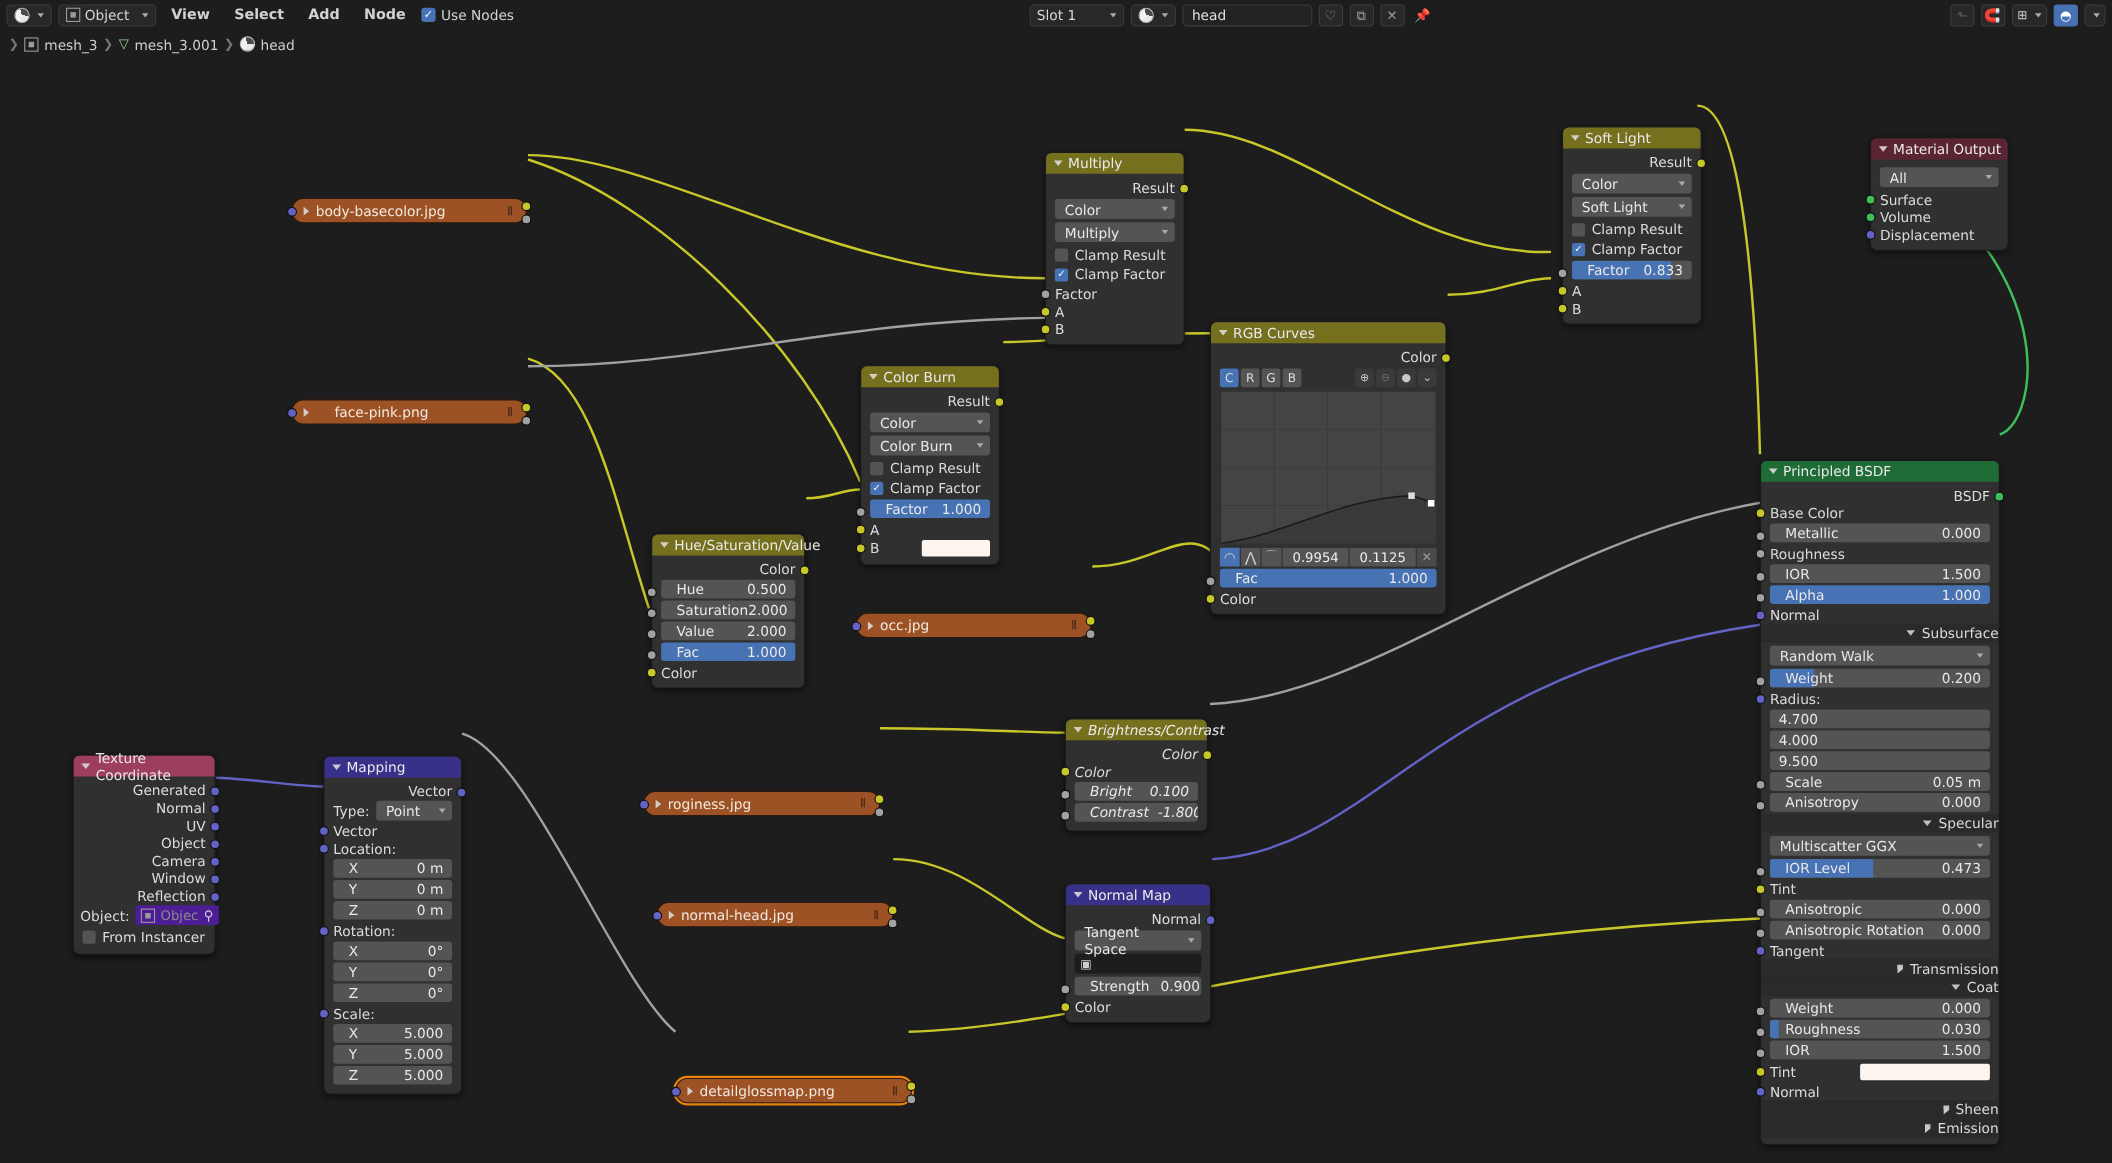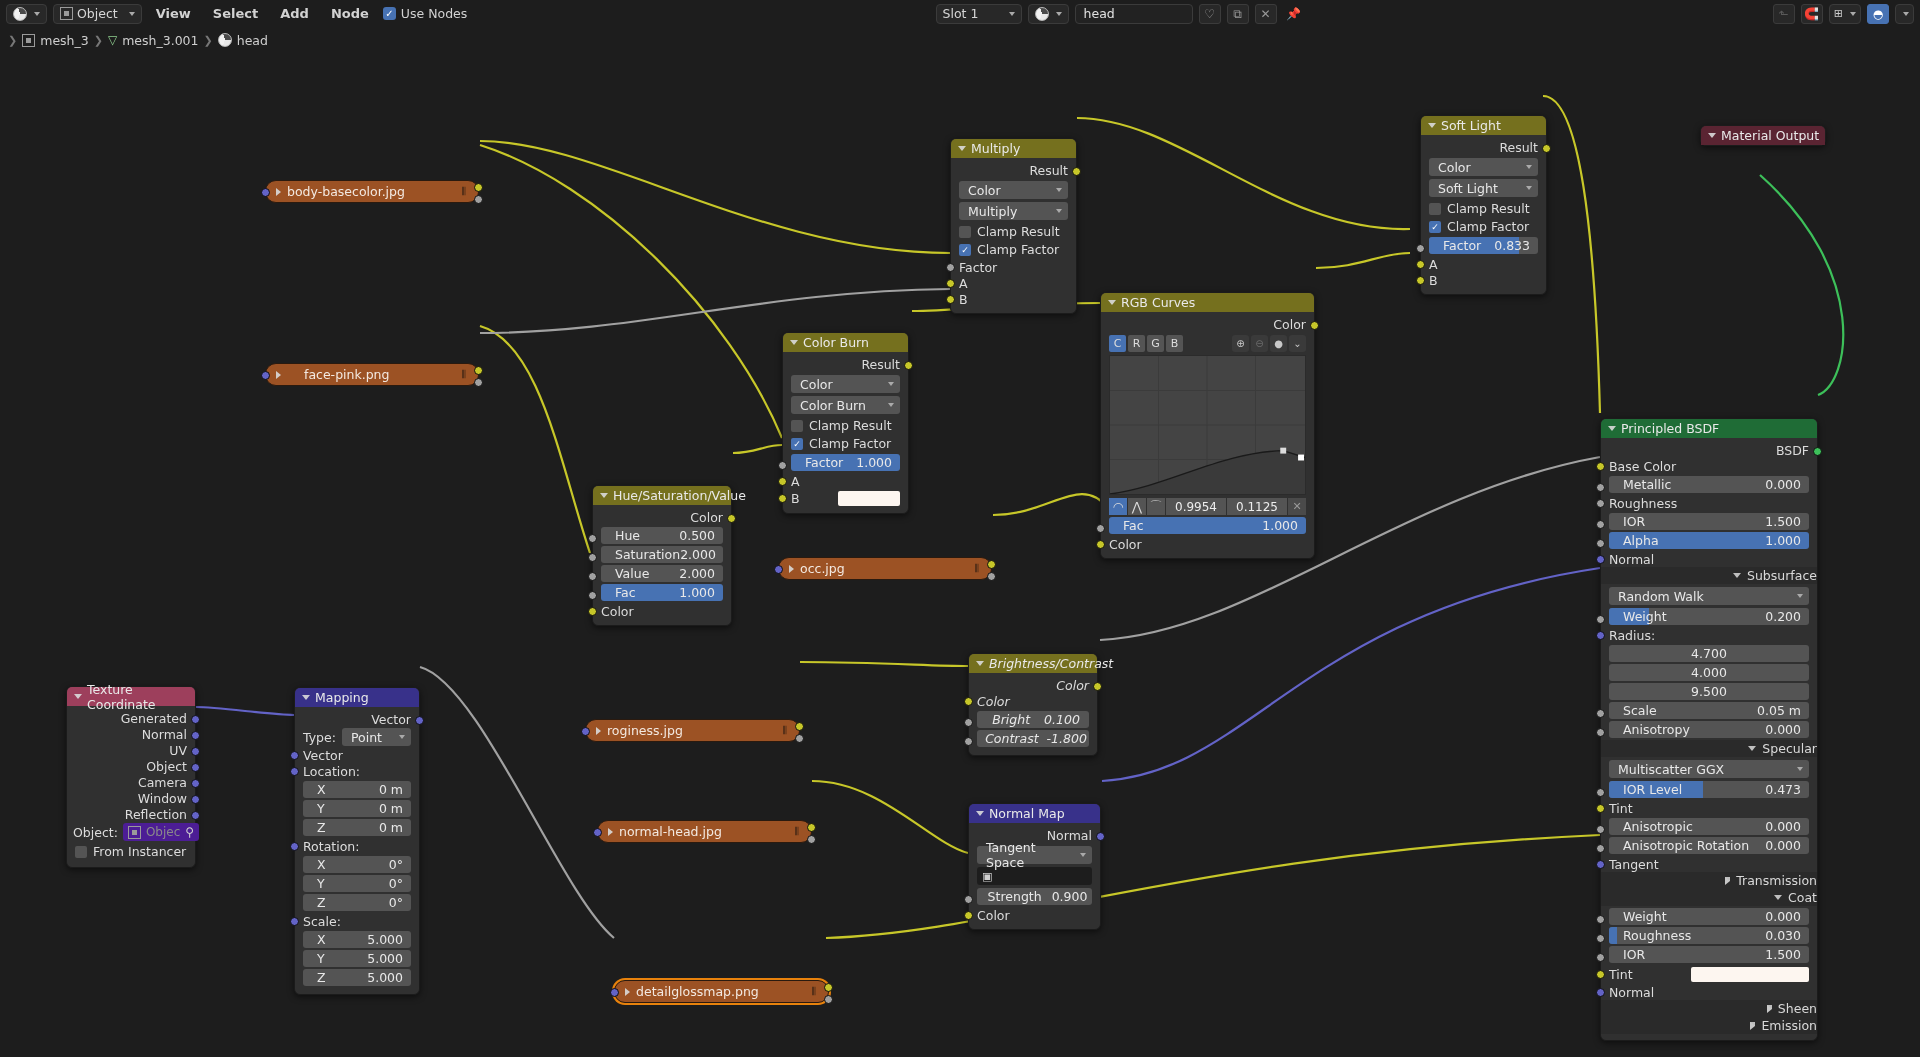--- a/index.html
+++ b/index.html
@@ -89,21 +89,21 @@
   .widget {
     margin: 2px 8px; height: 17px; border-radius: 3px; background: #545454;
     display: flex; align-items: center; justify-content: space-between;
     padding: 0 8px; font-size: 12.5px; color: #e8e8e8; position: relative; overflow: hidden;
   }
   .widget .wl { padding-left: 6px; z-index:1;}
   .widget .wv { z-index:1;}
   .widget.blue { background: #4772b3; }
   .widget.fill { background: #545454; }
   .widget .fillbar { position:absolute; left:0; top:0; bottom:0; background:#4772b3; }
-  .widget.center { justify-content: center; }
+  .widget.center { }
 
   .dropdown {
     margin: 3px 8px; height: 18px; border-radius: 3px; background: #545454;
     display:flex; align-items:center; justify-content: space-between; padding: 0 6px 0 9px;
     font-size: 12.5px; color:#e8e8e8;
   }
   .cbrow { height:17px; display:flex; align-items:center; gap:6px; padding: 0 8px; margin: 1px 0; }
   .cbox { width:12px;height:12px;border-radius:2px;background:#4772b3;display:flex;align-items:center;justify-content:center;color:#fff;font-size:9px;}
   .cbox.off { background:#545454; }
   .swatch { height:15px; border-radius:2px; background:#fdf6f0; }
@@ -909,16 +909,34 @@
           <span>Emission</span>
         </div>
       </div>
     </div>
 
     <div class="node" style="left:1700px; top:72px; width:126px;">
       <div class="node-hd hd-out">
         <span class="tri"></span>
         <span>Material Output</span>
       </div>
+      <div class="node-body">
+        <div class="dropdown">
+          <span>All</span>
+          <span class="dd-arrow"></span>
+        </div>
+        <div class="row">
+          <span class="sock green l" style="top:4px;"></span>
+          <span class="lbl">Surface</span>
+        </div>
+        <div class="row">
+          <span class="sock green l" style="top:4px;"></span>
+          <span class="lbl">Volume</span>
+        </div>
+        <div class="row">
+          <span class="sock purple l" style="top:4px;"></span>
+          <span class="lbl">Displacement</span>
+        </div>
+      </div>
     </div>
 
   </div>
 </div>
 
 </body></html>

